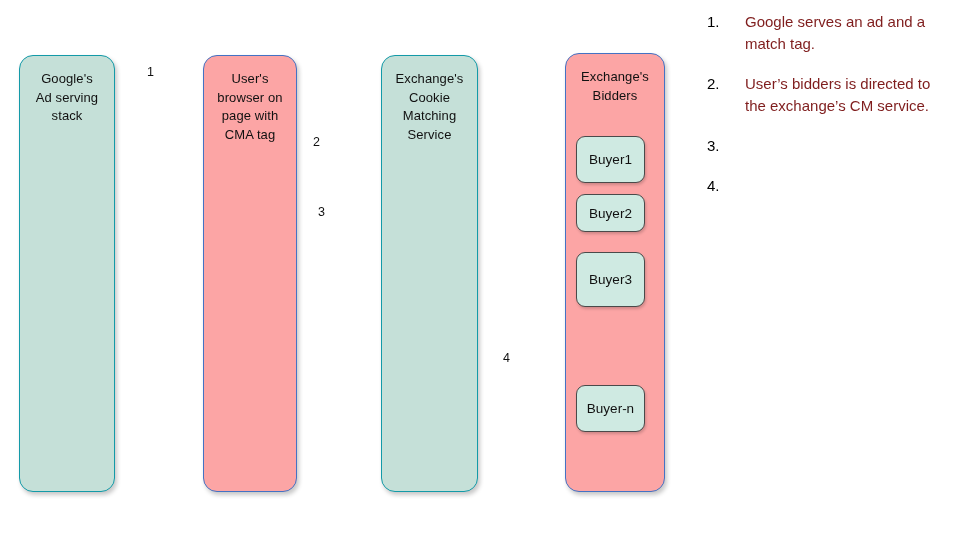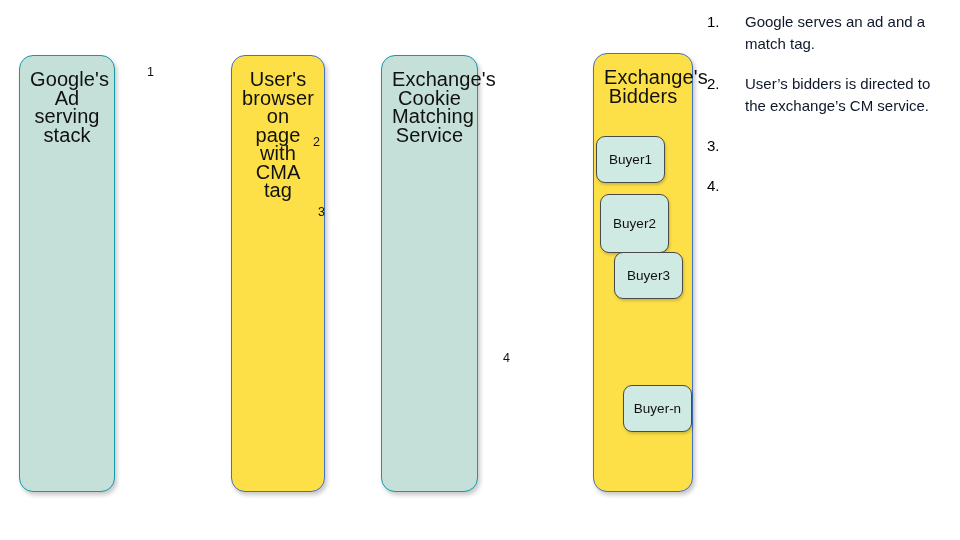--- a/index.html
+++ b/index.html
@@ -26,29 +26,28 @@
     box-shadow: 2px 3px 4px rgba(0,0,0,0.22);
     display: flex;
     flex-direction: column;
     align-items: center;
   }
   .lane.green {
     background: #c5e0d8;
     border: 1.3px solid #139aa8;
   }
   .lane.blue {
-    background: #fde047;
+    background: #fca5a5;
     border: 1.3px solid #4472c4;
-    margin-left: 28px;
   }
   .lane-title {
     margin-top: 14px;
     width: 100%;
     text-align: center;
-    font-size: 20px;
+    font-size: 13px;
     line-height: 18.5px;
     color: #111111;
     letter-spacing: 0.1px;
     padding: 0 10px;
     box-sizing: border-box;
     white-space: pre-line;
   }
 
   
   .buyer {
@@ -96,21 +95,21 @@
     width: 38px;
     flex: 0 0 38px;
     font-size: 15px;
     line-height: 22px;
     color: #000000;
   }
   .step-text {
     flex: 1 1 auto;
     font-size: 15px;
     line-height: 22px;
-    color: #0f172a;
+    color: #7f1d1d;
   }
 </style>
 </head>
 <body>
 
 <div id="canvas">
 
   <div class="lane green" style="left:19px; top:55px; width:96px; height:437px;">
     <div class="lane-title">Google's
 Ad serving
@@ -129,30 +128,30 @@
 Cookie
 Matching
 Service</div>
   </div>
 
   <div class="lane blue" style="left:565px; top:53px; width:100px; height:439px;">
     <div class="lane-title">Exchange's
 Bidders</div>
   </div>
 
-  <div class="buyer" style="left:596px; top:136px; width:69px; height:47px;">
+  <div class="buyer" style="left:576px; top:136px; width:69px; height:47px;">
     <span>Buyer1</span>
   </div>
-  <div class="buyer" style="left:600px; top:194px; width:69px; height:59px;">
+  <div class="buyer" style="left:576px; top:194px; width:69px; height:38px;">
     <span>Buyer2</span>
   </div>
-  <div class="buyer" style="left:576px; top:252px; width:69px; height:47px;margin-left:38px;">
+  <div class="buyer" style="left:576px; top:252px; width:69px; height:55px;">
     <span>Buyer3</span>
   </div>
-  <div class="buyer" style="left:576px; top:385px; width:69px; height:47px;margin-left:47px;">
+  <div class="buyer" style="left:576px; top:385px; width:69px; height:47px;">
     <span>Buyer-n</span>
   </div>
 
   <svg class="arrow-svg" viewBox="0 0 960 540" xmlns="http://www.w3.org/2000/svg">
     <defs>
       <marker id="ah-right" markerWidth="9" markerHeight="9" refX="7.6" refY="3.4" orient="auto" markerUnits="strokeWidth">
         <path d="M0,0.2 L8.4,3.4 L0,6.6 L1.9,3.4 Z" fill="#1b9aaa"></path>
       </marker>
       <marker id="ah-left" markerWidth="9" markerHeight="9" refX="7.6" refY="3.4" orient="auto" markerUnits="strokeWidth">
         <path d="M0,0.2 L8.4,3.4 L0,6.6 L1.9,3.4 Z" fill="#1b9aaa"></path>

